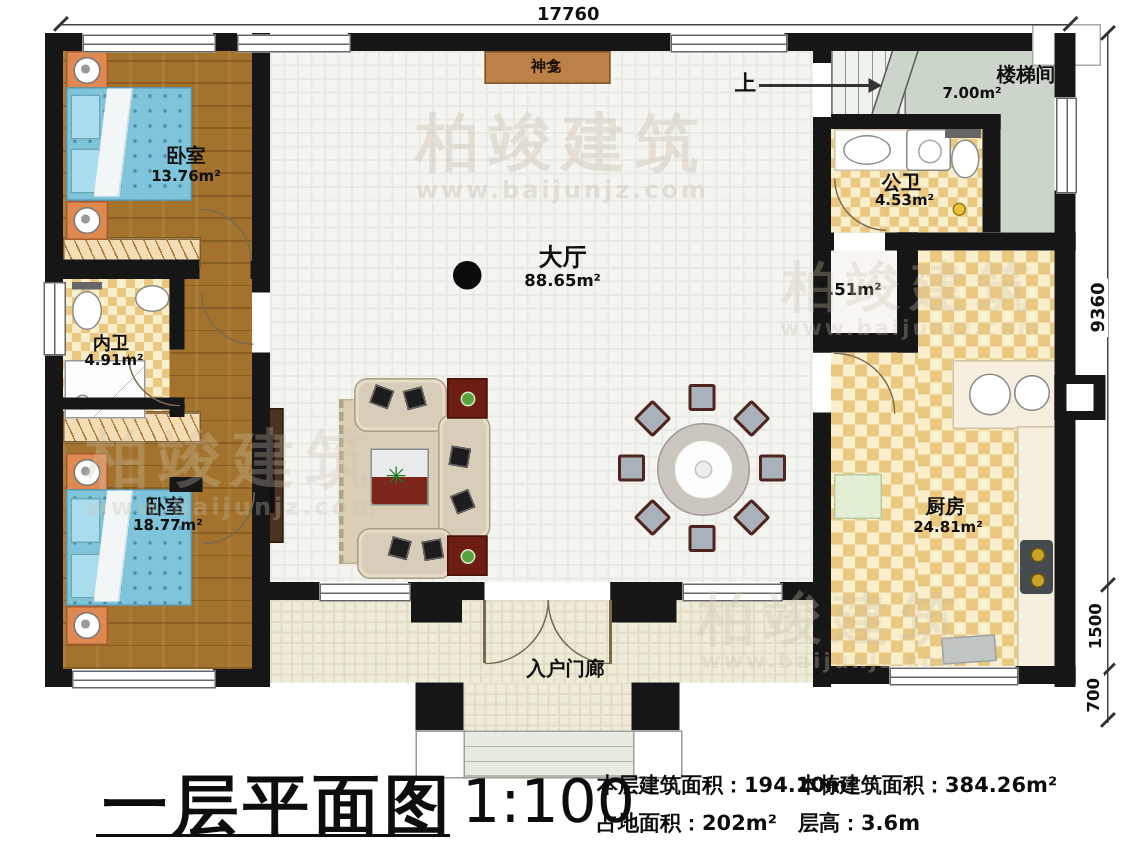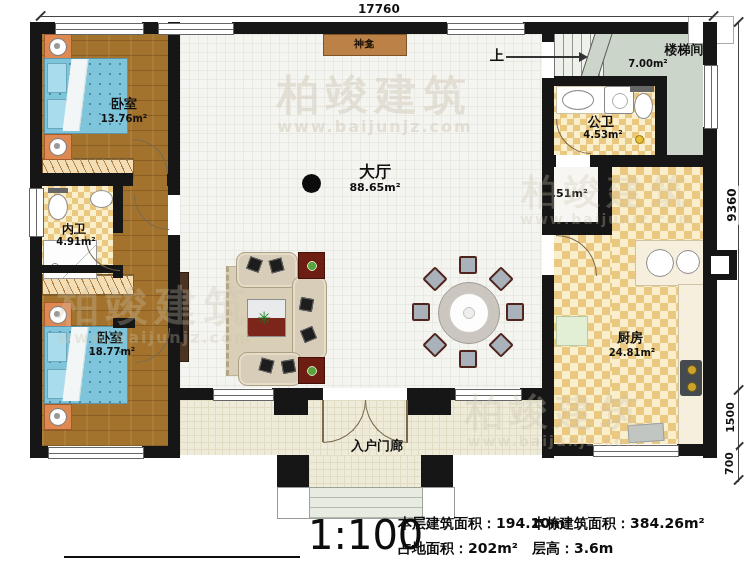--- a/index.html
+++ b/index.html
@@ -288,20 +288,21 @@
   <div class="dimlabel" style="left:355px;top:2px;">17760</div>
   <div class="abs" style="left:738px;top:22px;width:1px;height:460px;background:#444;z-index:44;"></div>
   <div class="tick" style="left:732px;top:21px;"></div>
   <div class="tick" style="left:732px;top:389px;"></div>
   <div class="tick" style="left:732px;top:446px;"></div>
   <div class="tick" style="left:732px;top:479px;"></div>
   <div class="dimlabel vdim" style="left:712px;top:198px;">9360</div>
   <div class="dimlabel vdim" style="left:712px;top:411px;font-size:11px;">1500</div>
   <div class="dimlabel vdim" style="left:715px;top:457px;font-size:11px;">700</div>
 
+  <div class="title-cn" style="left:68px;top:508px;">一层平面图</div>
   <div class="abs" style="left:64px;top:556px;width:236px;height:2px;background:#0d0d0d;z-index:50;"></div>
   <div class="title-scale" style="left:308px;top:512px;">1:100</div>
   <div class="stat" style="left:398px;top:515px;">
     <span>本层建筑面积：</span><span>194.10m²</span>
   </div>
   <div class="stat" style="left:398px;top:540px;">
     <span>占地面积：</span><span>202m²</span>
   </div>
   <div class="stat" style="left:532px;top:515px;">
     <span>本栋建筑面积：</span><span>384.26m²</span>

